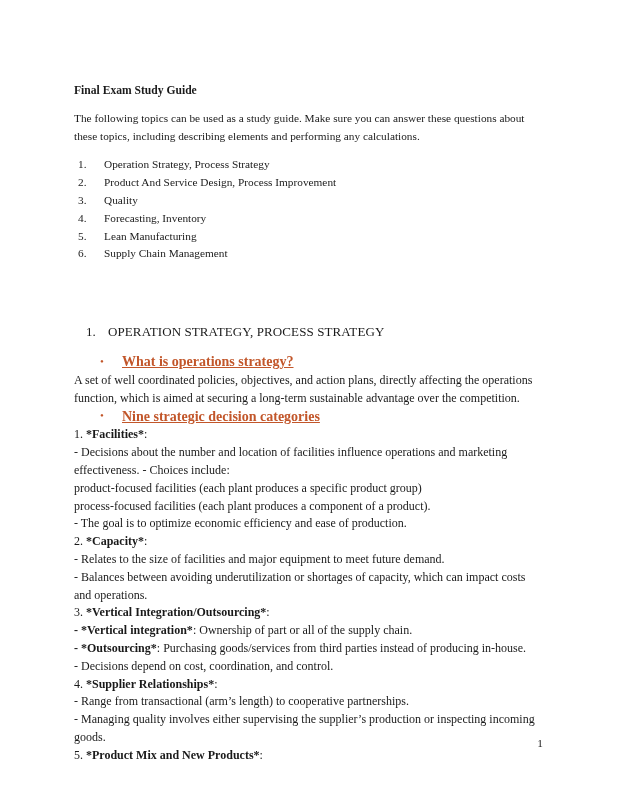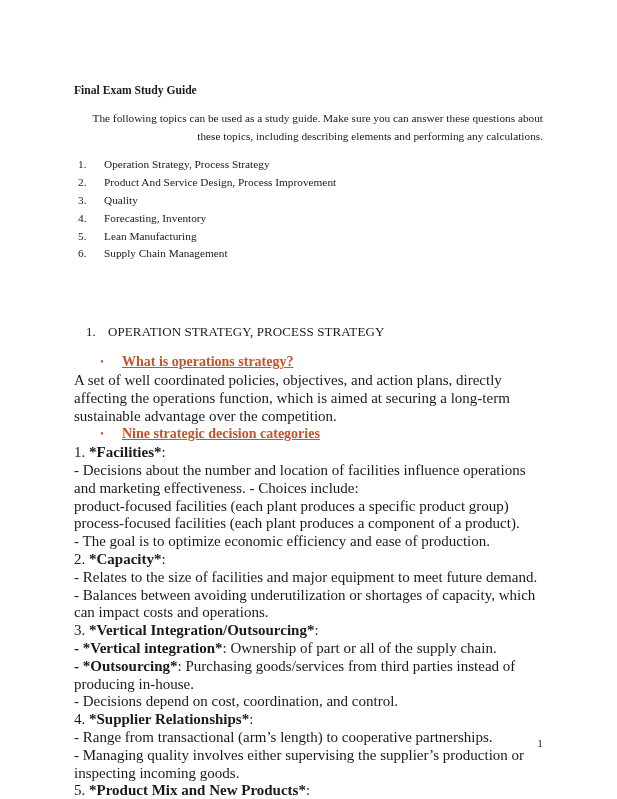--- a/index.html
+++ b/index.html
@@ -36,21 +36,21 @@
     margin: 0;
   }
   .gap-sm { height: 10px; }
   .gap-md { height: 11px; }
   .gap-lg { height: 30px; }
 
   .intro-para {
     margin: 0;
     font-size: 11.3px;
     line-height: 17.8px;
-    text-align: right;
+    text-align: left;
   }
 
   
   ol.topics {
     margin: 0;
     padding: 0;
     list-style: none;
   }
   ol.topics li {
     margin: 0;
@@ -95,21 +95,21 @@
   .obullet .otext {
     font-weight: bold;
     text-decoration: underline;
     font-size: 14px;
     white-space: nowrap;
   }
 
   
   .para {
     margin: 0;
-    font-size: 15px;
+    font-size: 12px;
     line-height: 17.8px;
     text-align: left;
   }
   .para b { font-weight: bold; }
 
   
   .page-num {
     position: absolute;
     right: 74px;
     bottom: 49px;

